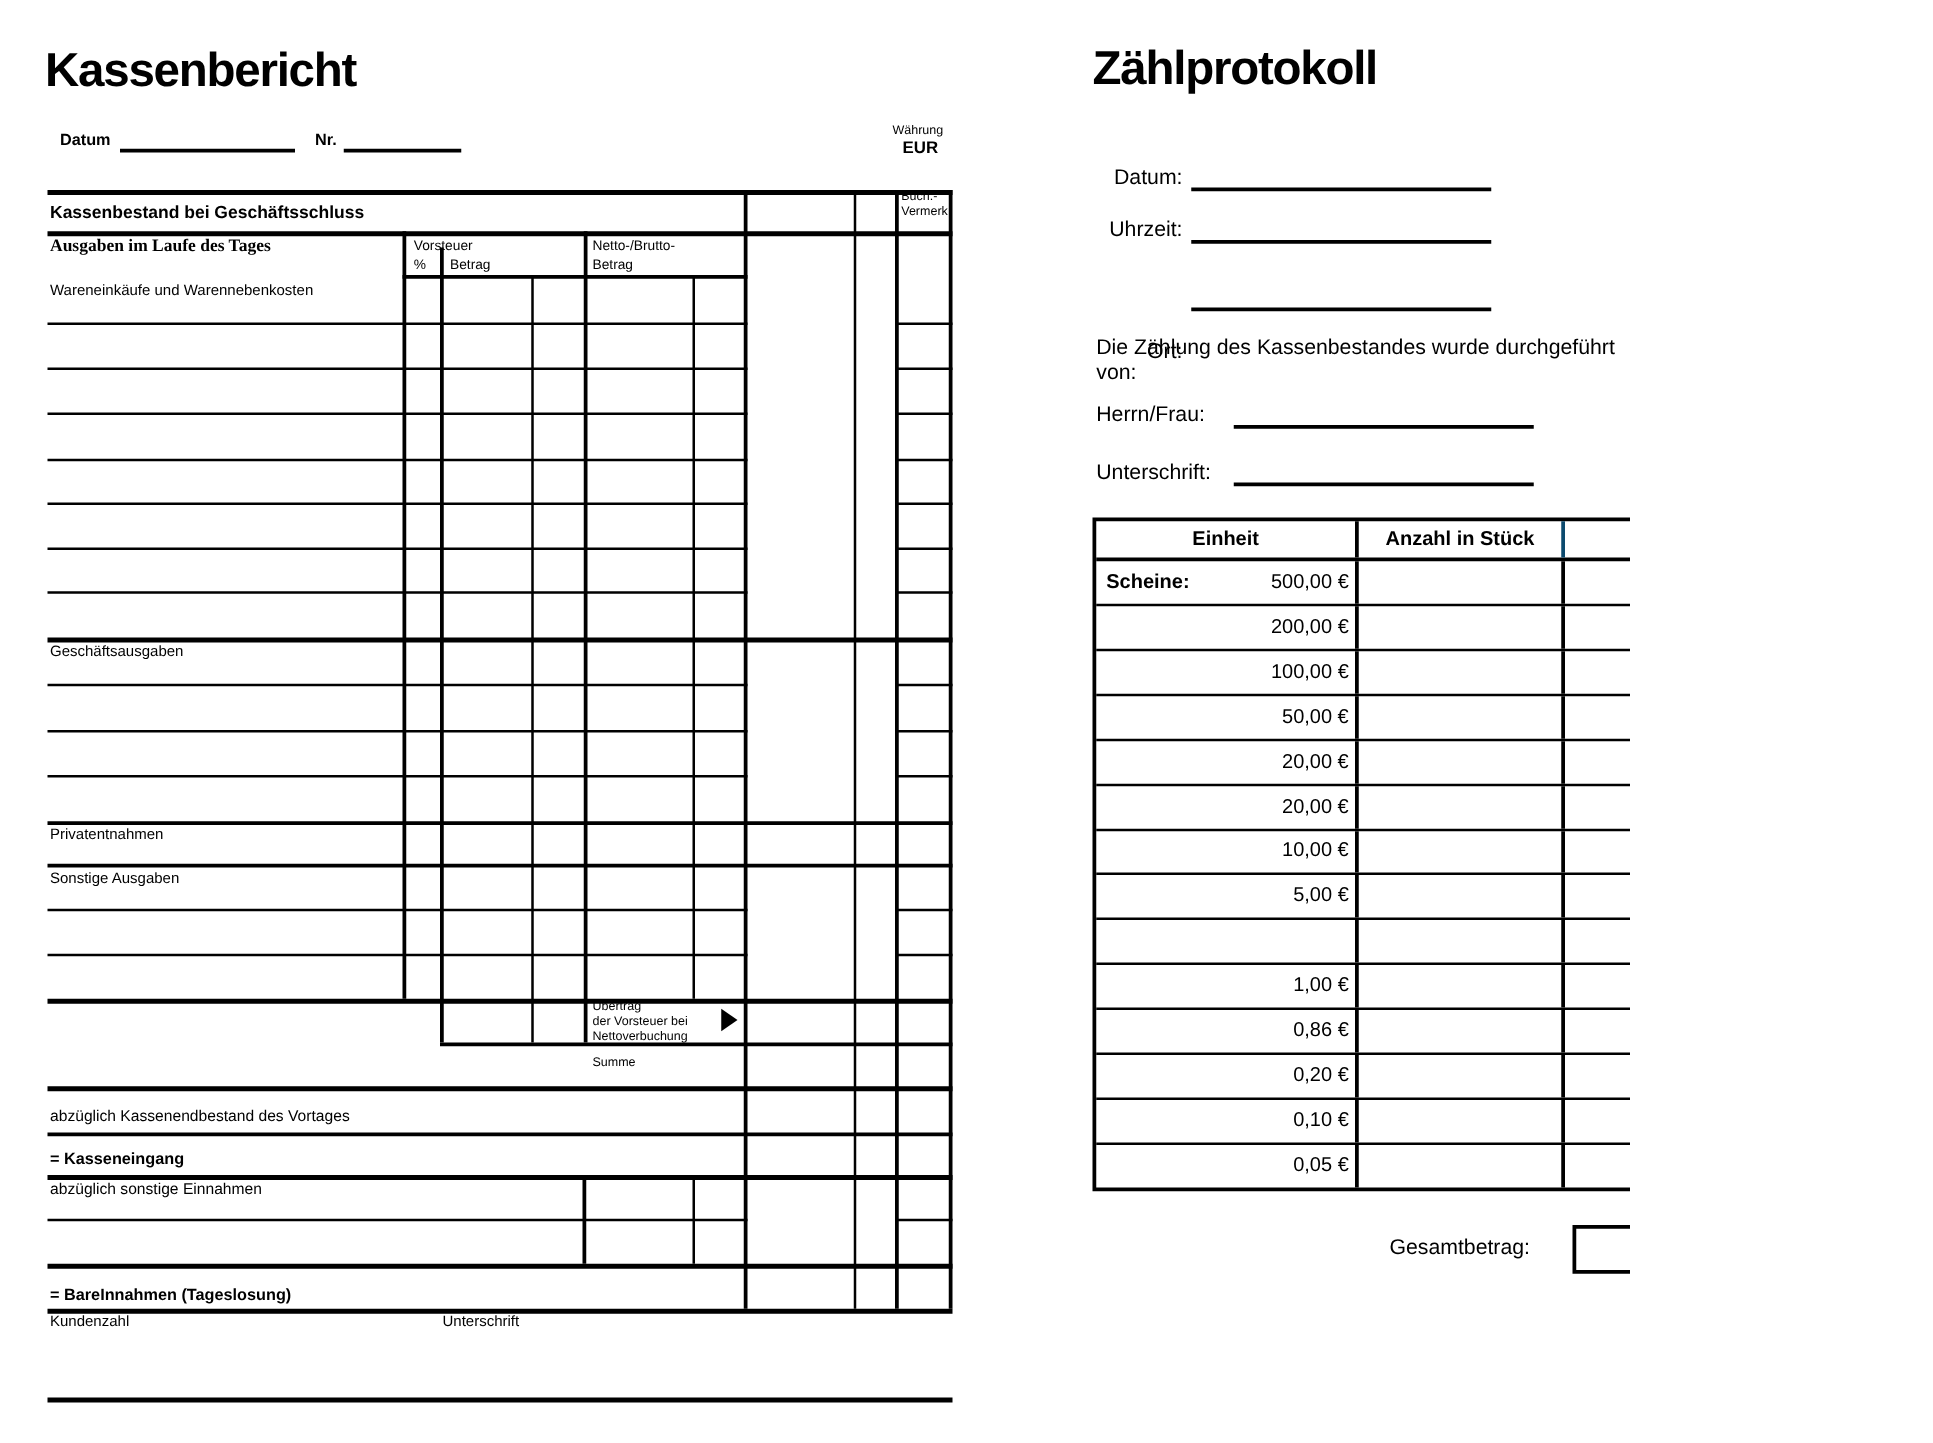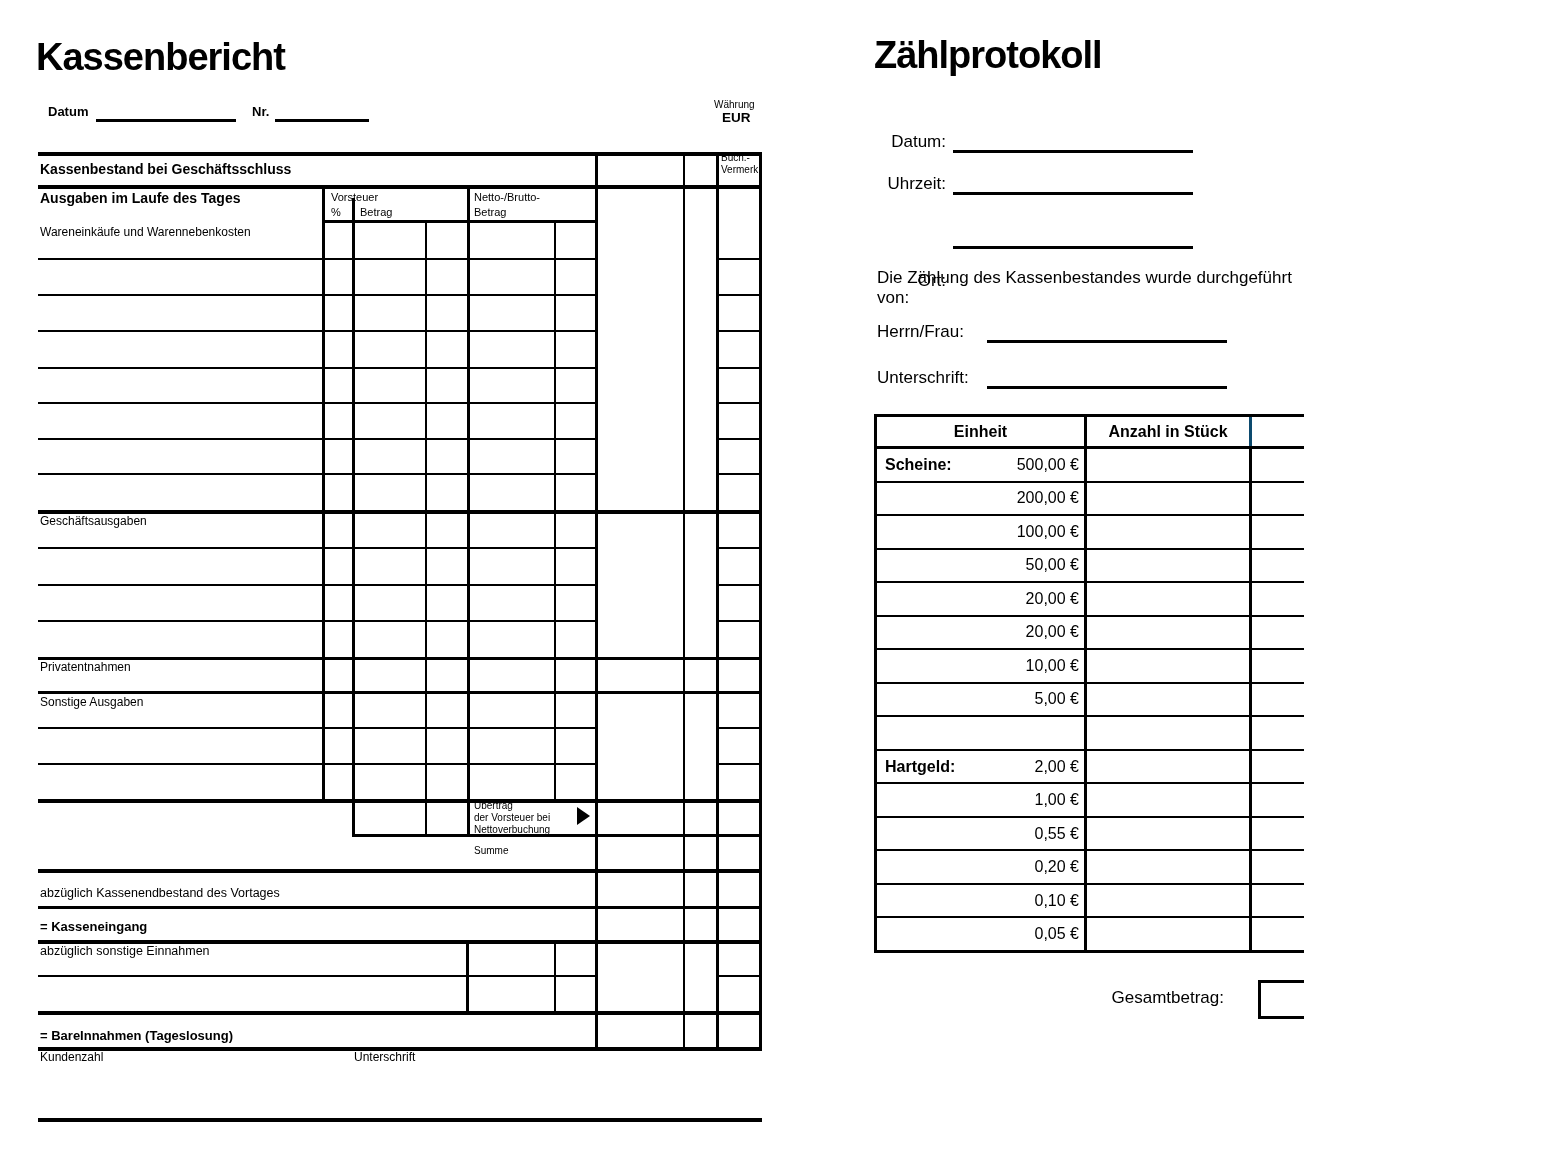--- a/index.html
+++ b/index.html
@@ -103,21 +103,21 @@
       <div class="line" style="left: 554px; top: 220px; width: 1.5px; height: 579px;"></div>
       <div class="line" style="left: 595px; top: 152px; width: 3px; height: 895px;"></div>
       <div class="line" style="left: 683px; top: 152px; width: 1.5px; height: 895px;"></div>
       <div class="line" style="left: 716px; top: 152px; width: 3px; height: 895px;"></div>
       <div class="line" style="left: 759px; top: 152px; width: 3px; height: 895px;"></div>
       <div class="line" style="left: 466px; top: 940px; width: 2.5px; height: 71px;"></div>
       <div class="line" style="left: 554px; top: 940px; width: 1.5px; height: 71px;"></div>
     </div>
 
   <div class="lab t14b" style="left:40px;top:161px;">Kassenbestand bei Geschäftsschluss</div>
-  <div class="lab t14b" style="left:40px;top:190px;">Ausgaben im Laufe des Tages</div>
+  <div class="lab t14b" style="left:40px;top:190px;font-family:Liberation Serif, serif;">Ausgaben im Laufe des Tages</div>
 
   <div class="lab t11" style="left:331px;top:191px;">Vorsteuer</div>
   <div class="lab t11" style="left:331px;top:206px;">%</div>
   <div class="lab t11" style="left:360px;top:206px;">Betrag</div>
   <div class="lab t11" style="left:474px;top:191px;">Netto-/Brutto-</div>
   <div class="lab t11" style="left:474px;top:206px;">Betrag</div>
   <div class="lab t10 preline" style="left:721px;top:152px;">Buch.-
 Vermerk</div>
 
   <div class="lab t12" style="left:40px;top:225px;">Wareneinkäufe und Warennebenkosten</div>
@@ -230,38 +230,30 @@
     <div class="zt-row">
         <div class="c1">
           <span class="grp"></span>
           <span class="amt"></span>
         </div>
         <div class="c2"></div>
         <div class="c3"></div>
       </div>
     <div class="zt-row">
         <div class="c1">
-          <span class="grp">Hartgeld:</span>
-          <span class="amt">2,00 €</span>
-        </div>
-        <div class="c2"></div>
-        <div class="c3"></div>
-      </div>
-    <div class="zt-row">
-        <div class="c1">
           <span class="grp"></span>
           <span class="amt">1,00 €</span>
         </div>
         <div class="c2"></div>
         <div class="c3"></div>
       </div>
     <div class="zt-row">
         <div class="c1">
           <span class="grp"></span>
-          <span class="amt">0,55 €</span>
+          <span class="amt">0,86 €</span>
         </div>
         <div class="c2"></div>
         <div class="c3"></div>
       </div>
     <div class="zt-row">
         <div class="c1">
           <span class="grp"></span>
           <span class="amt">0,20 €</span>
         </div>
         <div class="c2"></div>

